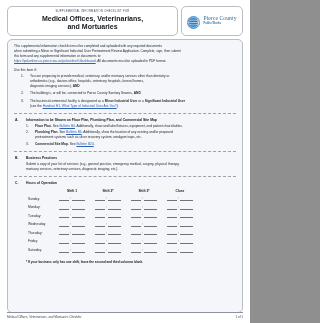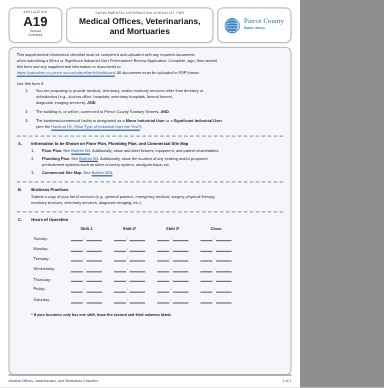--- a/index.html
+++ b/index.html
@@ -102,26 +102,20 @@
   .footer .fl{font-size:3px;font-style:italic;color:#3a3f45;}
   .footer .fr{font-size:3px;color:#3a3f45;}
 </style>
 </head>
 <body>
 
 <div class="page">
 
   <div class="header">
 
-    <div class="hbox app">
-      <div class="lbl">APPLICATION</div>
-      <div class="code">A19</div>
-      <div class="rev">Revised</div>
-      <div class="revdate">5/23/2019</div>
-    </div>
 
     <div class="hbox title">
       <div class="kicker">SUPPLEMENTAL INFORMATION CHECKLIST FOR</div>
       <div class="tmain">
         <div>Medical Offices, Veterinarians,</div>
         <div>and Mortuaries</div>
       </div>
     </div>
 
     <div class="hbox logo">

